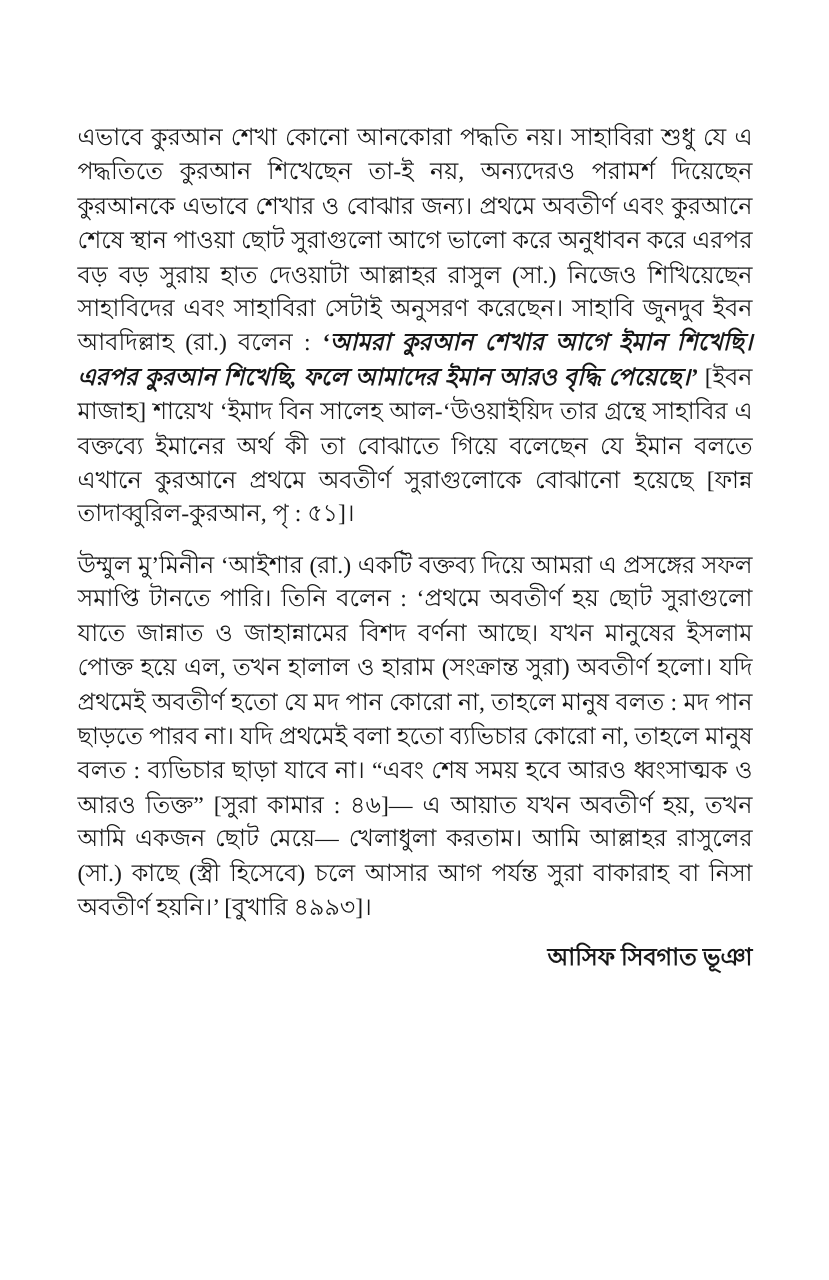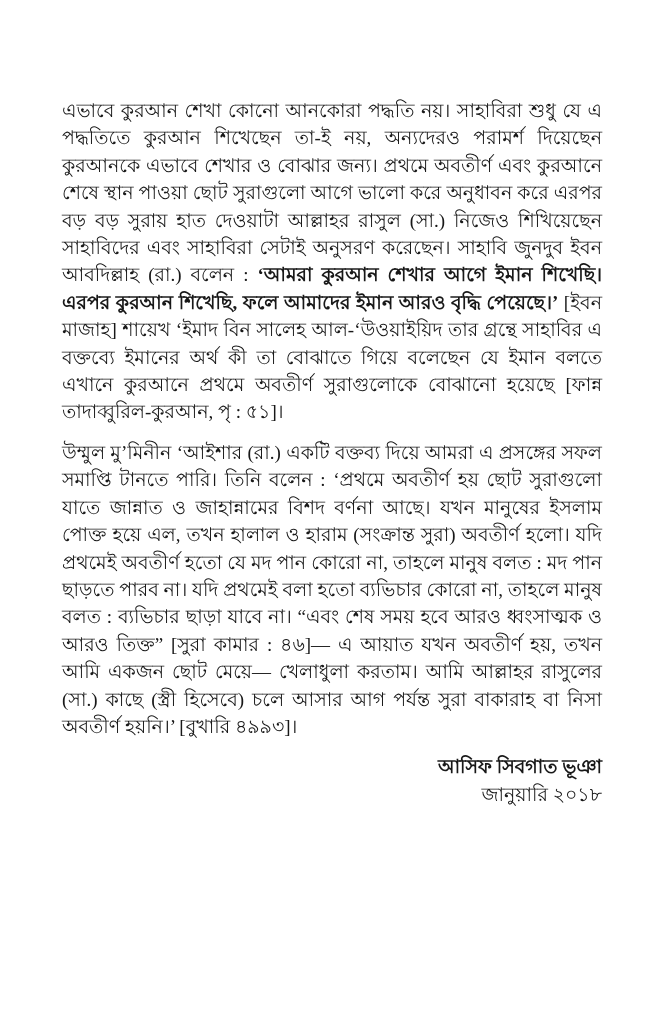--- a/index.html
+++ b/index.html
@@ -19,34 +19,33 @@
     font-family: "Liberation Serif", "DejaVu Serif", serif;
   }
   .text-block p {
     margin: 0 0 13px 0;
     font-size: 19px;
     line-height: 27.4px;
     text-align: justify;
     text-justify: inter-word;
   }
   .seg { font-weight: normal; }
-  .seg.bold { font-weight: bold; }
+  .seg.bold { font-weight: bold; font-style: italic; }
   .signature {
     margin-top: 11px;
     font-size: 19px;
     line-height: 27.4px;
     text-align: right;
   }
   .sig-name { font-weight: bold; }
 </style>
 </head>
 <body>
 
 <div class="page">
   <div class="text-block" id="text-block">
       <p><span class="seg">এভাবে কুরআন শেখা কোনো আনকোরা পদ্ধতি নয়। সাহাবিরা শুধু যে এ পদ্ধতিতে কুরআন শিখেছেন তা-ই নয়, অন্যদেরও পরামর্শ দিয়েছেন কুরআনকে এভাবে শেখার ও বোঝার জন্য। প্রথমে অবতীর্ণ এবং কুরআনে শেষে স্থান পাওয়া ছোট সুরাগুলো আগে ভালো করে অনুধাবন করে এরপর বড় বড় সুরায় হাত দেওয়াটা আল্লাহর রাসুল (সা.) নিজেও শিখিয়েছেন সাহাবিদের এবং সাহাবিরা সেটাই অনুসরণ করেছেন। সাহাবি জুনদুব ইবন আবদিল্লাহ (রা.) বলেন : </span><span class="seg bold">‘আমরা কুরআন শেখার আগে ইমান শিখেছি। এরপর কুরআন শিখেছি, ফলে আমাদের ইমান আরও বৃদ্ধি পেয়েছে।’</span><span class="seg"> [ইবন মাজাহ] শায়েখ ‘ইমাদ বিন সালেহ আল-‘উওয়াইয়িদ তার গ্রন্থে সাহাবির এ বক্তব্যে ইমানের অর্থ কী তা বোঝাতে গিয়ে বলেছেন যে ইমান বলতে এখানে কুরআনে প্রথমে অবতীর্ণ সুরাগুলোকে বোঝানো হয়েছে [ফান্ন তাদাব্বুরিল-কুরআন, পৃ : ৫১]।</span></p>
       <p><span class="seg">উম্মুল মু’মিনীন ‘আইশার (রা.) একটি বক্তব্য দিয়ে আমরা এ প্রসঙ্গের সফল সমাপ্তি টানতে পারি। তিনি বলেন : ‘প্রথমে অবতীর্ণ হয় ছোট সুরাগুলো যাতে জান্নাত ও জাহান্নামের বিশদ বর্ণনা আছে। যখন মানুষের ইসলাম পোক্ত হয়ে এল, তখন হালাল ও হারাম (সংক্রান্ত সুরা) অবতীর্ণ হলো। যদি প্রথমেই অবতীর্ণ হতো যে মদ পান কোরো না, তাহলে মানুষ বলত : মদ পান ছাড়তে পারব না। যদি প্রথমেই বলা হতো ব্যভিচার কোরো না, তাহলে মানুষ বলত : ব্যভিচার ছাড়া যাবে না। “এবং শেষ সময় হবে আরও ধ্বংসাত্মক ও আরও তিক্ত” [সুরা কামার : ৪৬]— এ আয়াত যখন অবতীর্ণ হয়, তখন আমি একজন ছোট মেয়ে— খেলাধুলা করতাম। আমি আল্লাহর রাসুলের (সা.) কাছে (স্ত্রী হিসেবে) চলে আসার আগ পর্যন্ত সুরা বাকারাহ বা নিসা অবতীর্ণ হয়নি।’ [বুখারি ৪৯৯৩]।</span></p>
     </div>
   <div class="signature">
     <div class="sig-name">আসিফ সিবগাত ভূঞা</div>
-    <div class="sig-date">জানুয়ারি ২০১৮</div>
   </div>
 </div>
 
 </body></html>

